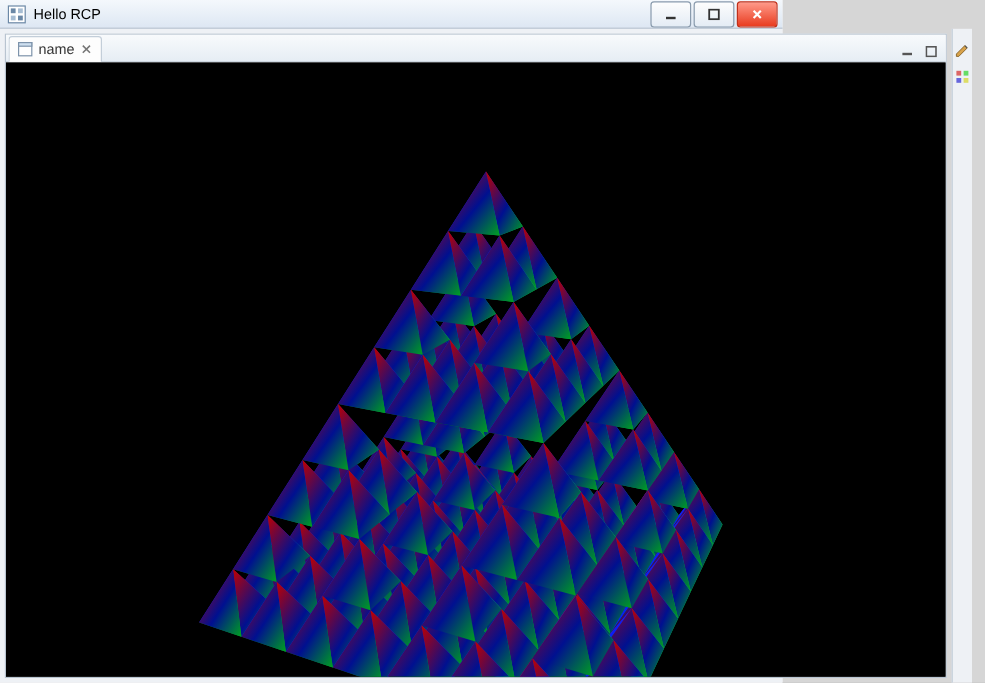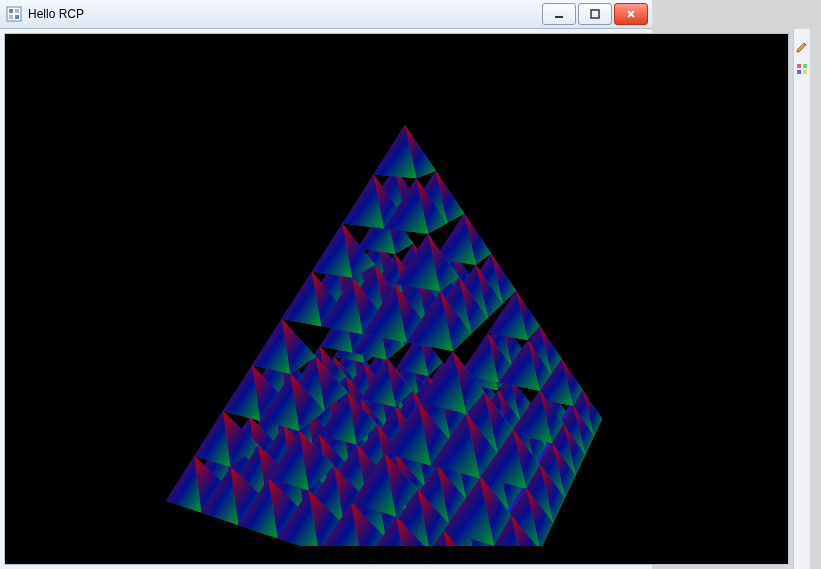--- a/index.html
+++ b/index.html
@@ -60,20 +60,47 @@
             <path d="M2 2 L8 8 M8 2 L2 8" stroke="#fff" stroke-width="1.8"></path>
           </svg>
       </div>
     </div>
   </div>
 
   <div class="client">
 
     <div class="viewstack">
 
+      <div class="tabbar">
+        <div class="tab">
+          <span class="tab-icon">
+            <svg width="14" height="14" viewBox="0 0 14 14">
+              <rect x="1.5" y="1.5" width="11" height="11" fill="#fff" stroke="#7d93ab"></rect>
+              <rect x="1.5" y="1.5" width="11" height="3" fill="#cfe0f0" stroke="#7d93ab"></rect>
+            </svg>
+          </span>
+          <span class="tab-label">name</span>
+          <span class="tab-close" title="Close">
+            <svg width="8" height="8" viewBox="0 0 8 8">
+                <path d="M1 1 L7 7 M7 1 L1 7" stroke="currentColor" stroke-width="1.3"></path>
+              </svg>
+          </span>
+        </div>
+        <div class="tabbar-spacer"></div>
+        <div class="tabbar-btn" title="Minimize">
+          <svg width="10" height="10" viewBox="0 0 10 10">
+              <rect x="1" y="6" width="8" height="2" fill="#555"></rect>
+            </svg>
+        </div>
+        <div class="tabbar-btn" title="Maximize">
+          <svg width="10" height="10" viewBox="0 0 10 10">
+              <rect x="1" y="1" width="8" height="8" fill="none" stroke="#555" stroke-width="1.3"></rect>
+            </svg>
+        </div>
+      </div>
 
       <div class="view-content">
         <svg id="scene" width="783" height="512" viewBox="0 0 783 512">
           <defs>
             <linearGradient id="gFront" x1="0" y1="0" x2="1" y2="1">
               <stop offset="0" stop-color="#ff0000"></stop>
               <stop offset="0.5" stop-color="#0020ff"></stop>
               <stop offset="1" stop-color="#00ff30"></stop>
             </linearGradient>
             <linearGradient id="gRight" x1="0" y1="0" x2="1" y2="1">

